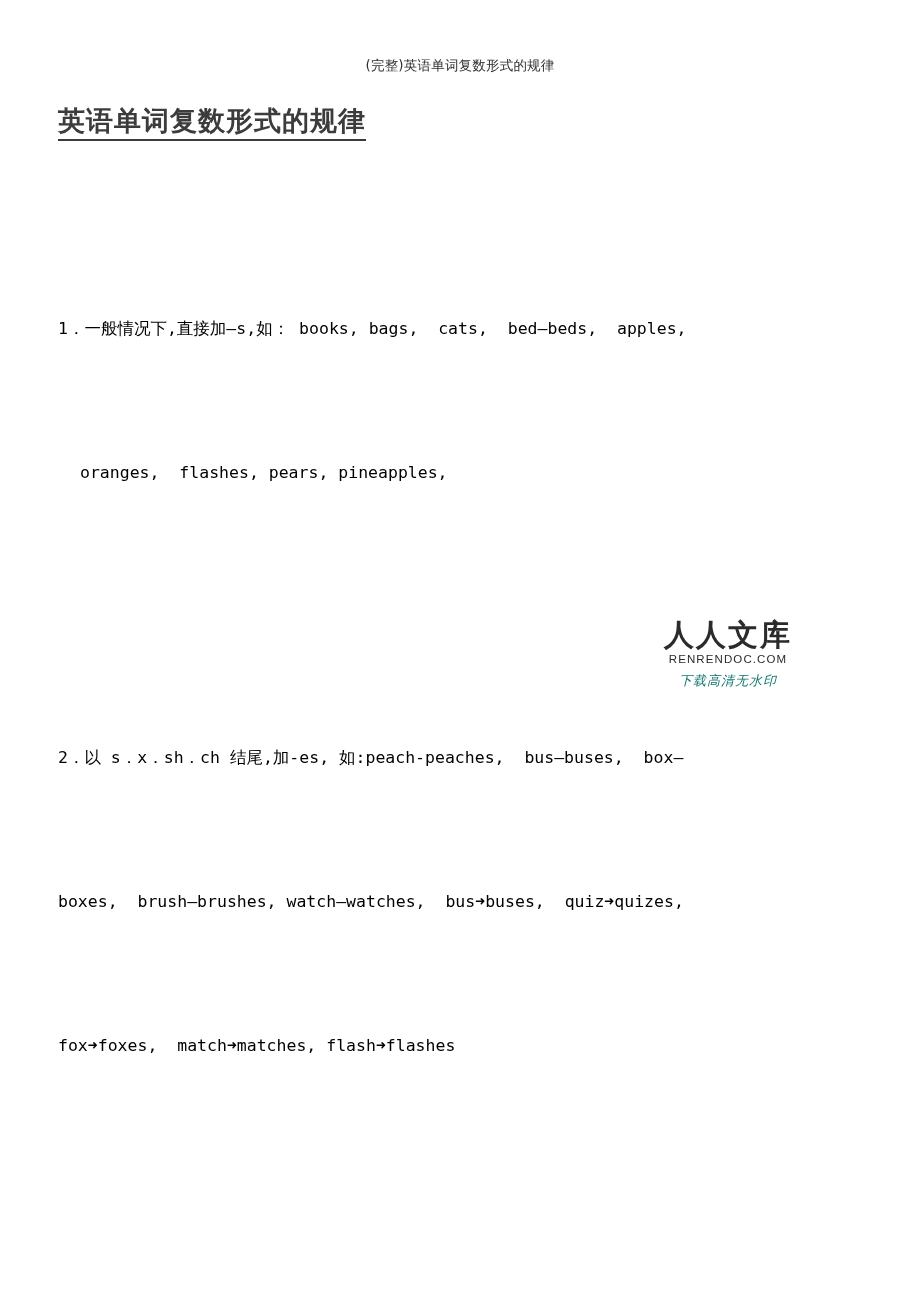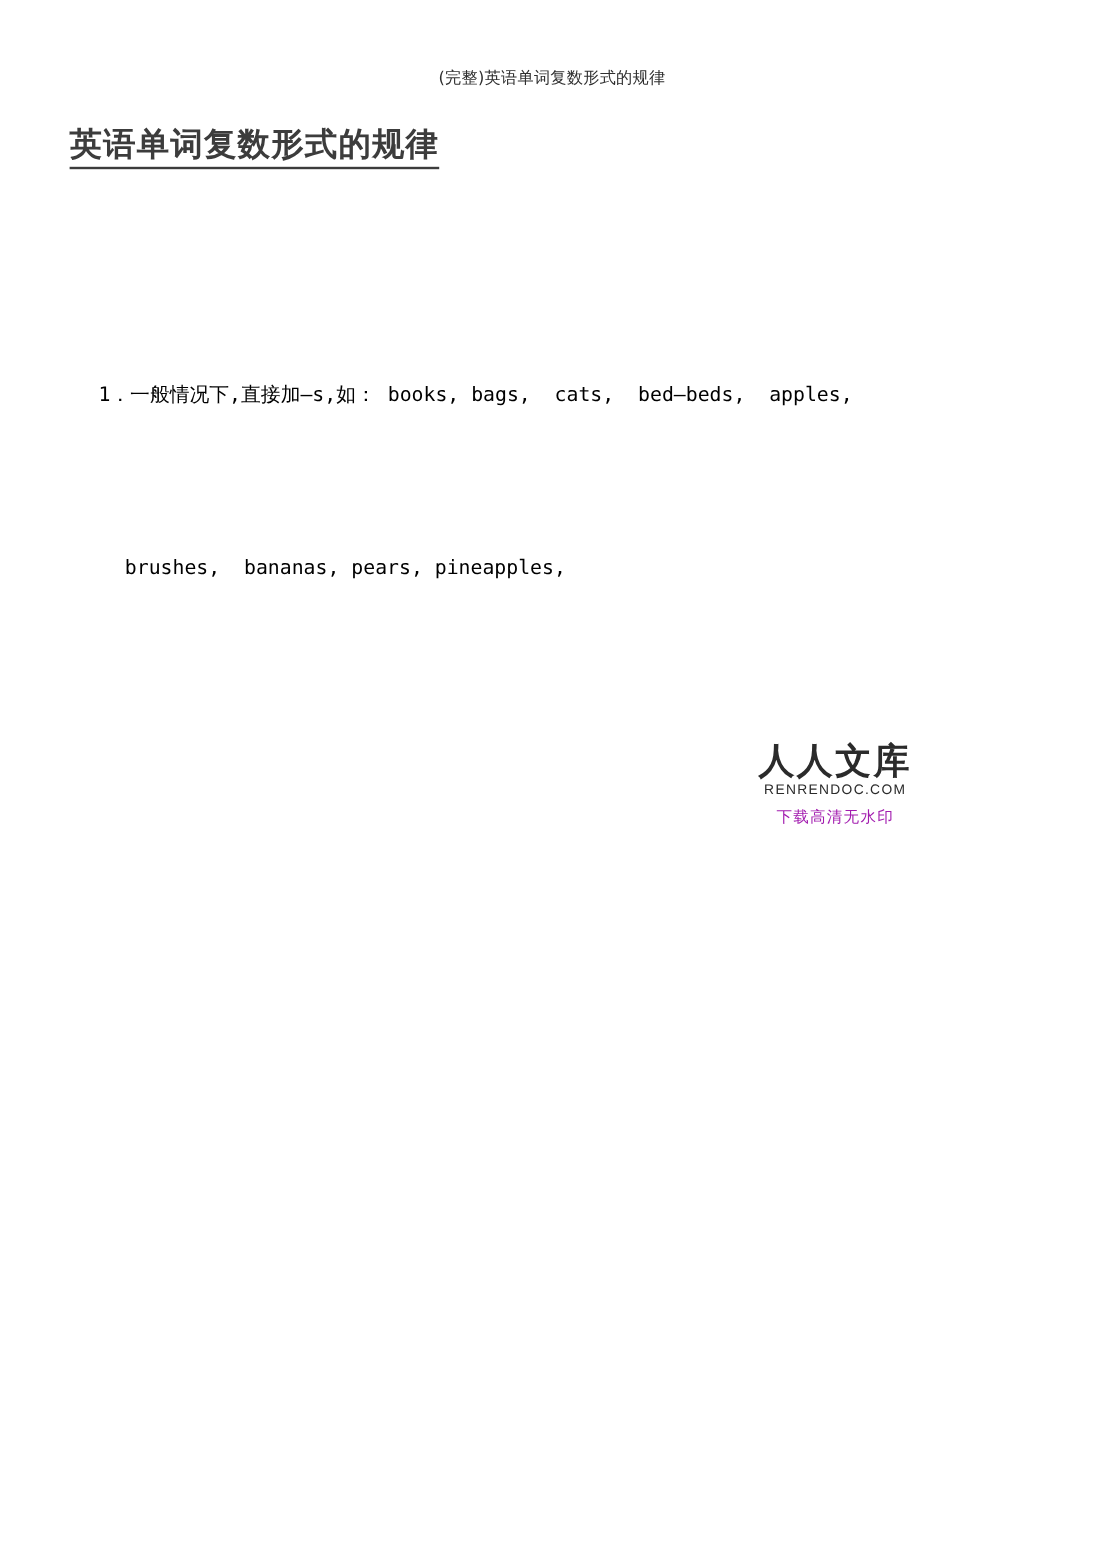--- a/index.html
+++ b/index.html
@@ -59,39 +59,38 @@
   }
 
   .rule {
     font-family: "DejaVu Sans Mono", monospace;
     font-size: 16.5px;
     color: #000000;
     line-height: 48px;
     letter-spacing: 0px;
     white-space: pre-wrap;
     word-break: normal;
-    margin-left: 24px;
   }
 
   .rule-line {
     white-space: pre-wrap;
   }
 
   
   .rule.gap-1 { margin-top: 0px; }
   .rule.gap-2 { margin-top: 45px; }
   .rule.gap-3 { margin-top: 48px; }
 
   
   .indent { padding-left: 22px; display: inline-block; }
 
   
   .watermark {
     position: absolute;
-    left: 616px;
+    left: 648px;
     top: 620px;
     width: 160px;
     text-align: center;
     pointer-events: none;
     user-select: none;
   }
   .wm-cn {
     font-family: "DejaVu Sans", sans-serif;
     font-size: 30px;
     font-weight: bold;
@@ -104,44 +103,50 @@
     font-family: Liberation Sans, sans-serif;
     font-size: 11.5px;
     color: #2b2b2b;
     letter-spacing: 1.1px;
     margin-top: 3px;
     white-space: nowrap;
   }
   .wm-faint {
     font-family: "DejaVu Sans", sans-serif;
     font-size: 13px;
-    color: #a21caf;
+    color: #0f766e;
     letter-spacing: 1px;
     margin-top: 7px;
     white-space: nowrap;
+    font-style: italic;
   }
 </style>
 </head>
 <body>
 
 <div class="page">
 
   <div class="doc-header">(完整)英语单词复数形式的规律</div>
 
   <div class="doc-title-wrap">
     <h1 class="doc-title">英语单词复数形式的规律</h1>
   </div>
 
   <div class="rules">
 
     <div class="rule gap-1">
       <div class="rule-line">1．一般情况下,直接加—s,如： books, bags,  cats,  bed—beds,  apples,</div>
-      <div class="rule-line"><span class="indent">brushes,  bananas, pears, pineapples,</span></div>
+      <div class="rule-line"><span class="indent">oranges,  flashes, pears, pineapples,</span></div>
     </div>
 
+    <div class="rule gap-2">
+      <div class="rule-line">2．以 s．x．sh．ch 结尾,加-es, 如:peach-peaches,  bus—buses,  box—</div>
+      <div class="rule-line">boxes,  brush—brushes, watch—watches,  bus➜buses,  quiz➜quizes,</div>
+      <div class="rule-line">fox➜foxes,  match➜matches, flash➜flashes</div>
+    </div>
 
     <div class="rule gap-3">
       
       
     </div>
 
   </div>
 
   <div class="watermark">
     <div class="wm-cn">人人文库</div>

